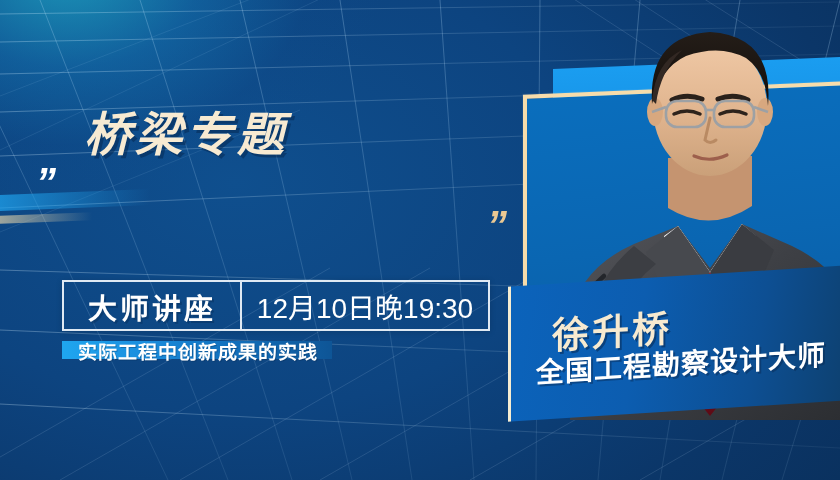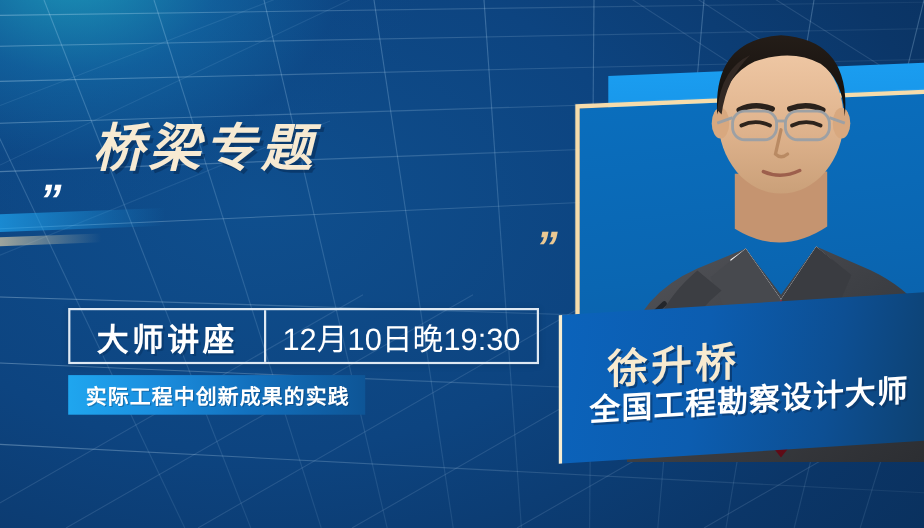--- a/index.html
+++ b/index.html
@@ -121,21 +121,21 @@
   }
   .infobar-right{
     flex:1;display:flex;align-items:center;justify-content:center;
   }
   .infobar-right span{
     font-size:28px;font-weight:400;letter-spacing:0px;color:#ffffff;
   }
 
   
   .badge{
-    position:absolute;left:62px;top:341px;height:36px;
+    position:absolute;left:62px;top:341px;height:18px;
     padding:0 14px 0 16px;
     display:flex;align-items:center;
     background:linear-gradient(90deg,#1fa6ef 0%,#1b8ede 30%,#1270bd 62%,#0e5596 100%);
   }
   .badge span{
     font-size:19px;font-weight:700;letter-spacing:1px;color:#ffffff;
     text-shadow:1px 1px 0 rgba(6,42,84,0.35);
   }
 </style>
 </head>

